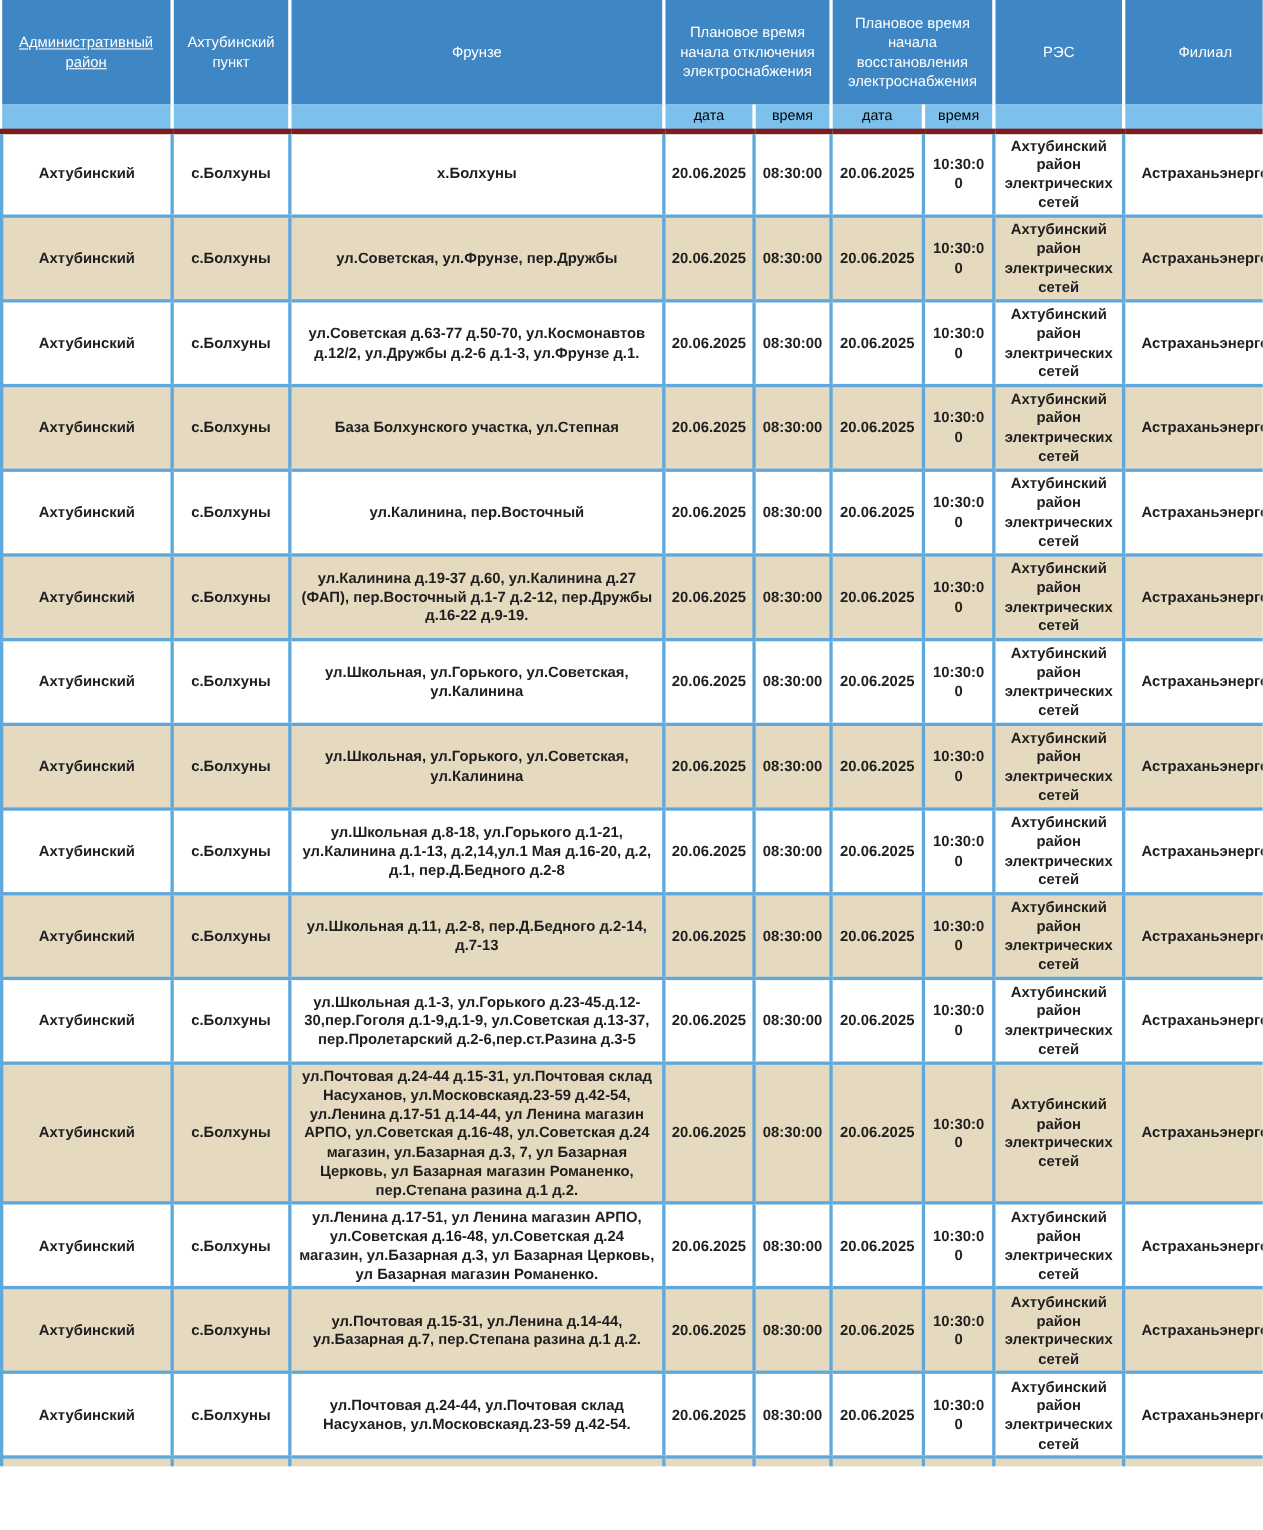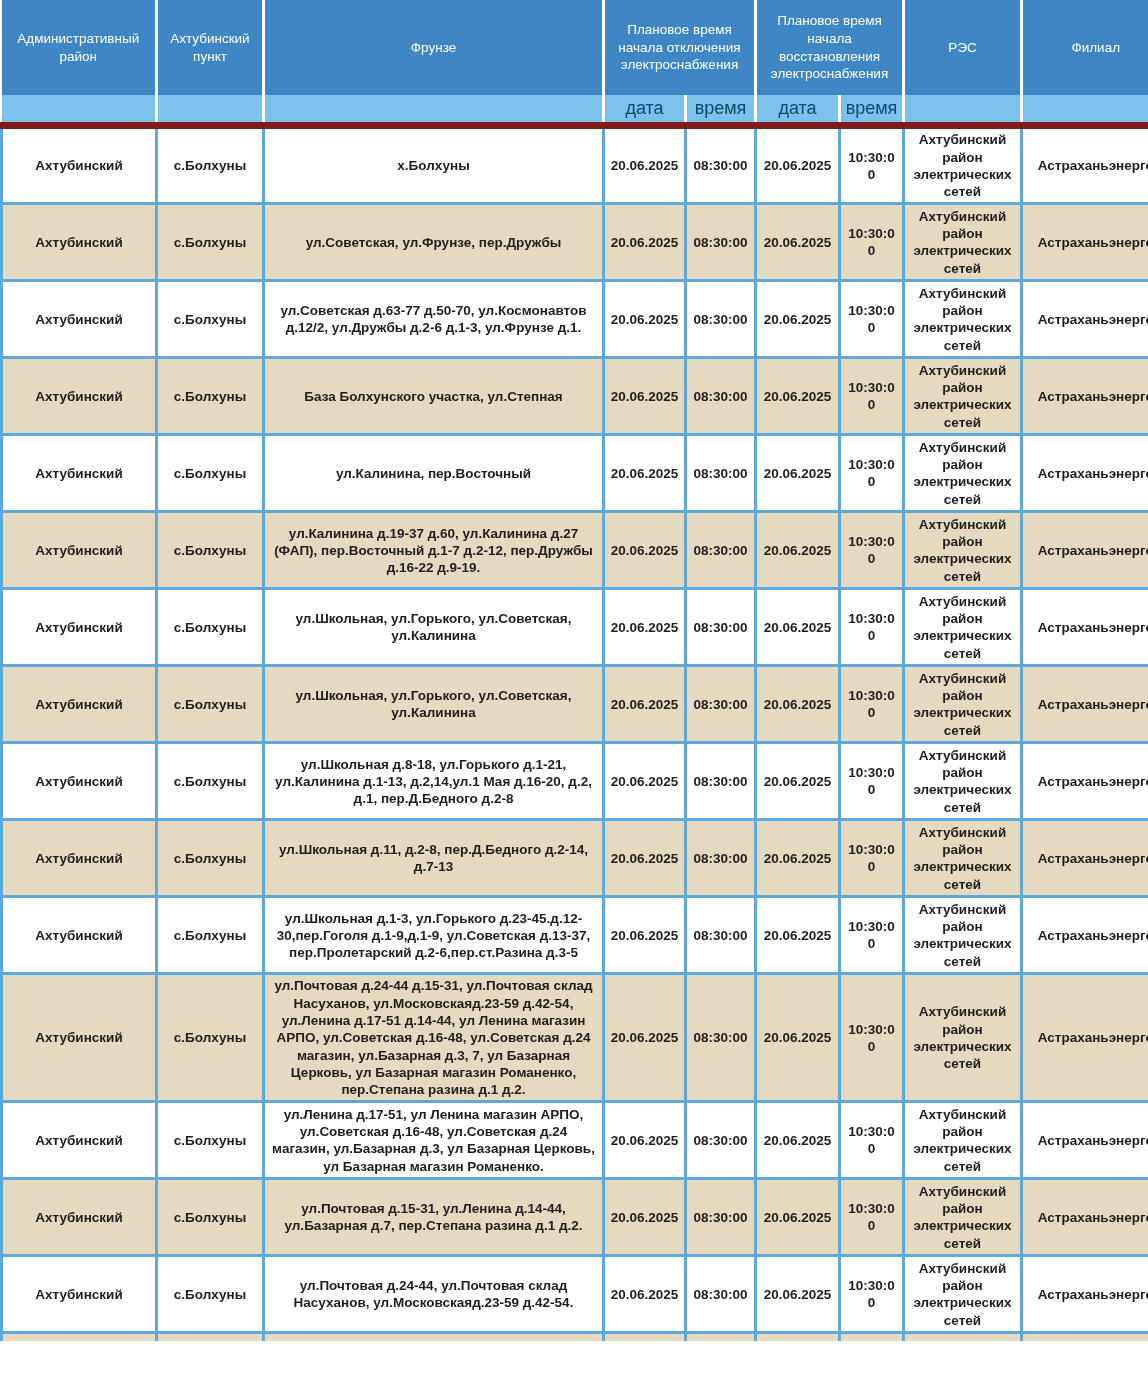--- a/index.html
+++ b/index.html
@@ -29,28 +29,28 @@
     text-align: center;
     padding: 2px 4px;
     box-sizing: border-box;
   }
   tr.head-main th {
     background: #3e86c4;
     color: #ffffff;
     height: 95px;
     border-left: 3px solid #ffffff;
   }
-  tr.head-main th:first-child { border-left: none; }
+  tr.head-main th:first-child { border-left: none; text-decoration: underline; }
   tr.head-sub th {
     background: #7cc0ec;
-    color: #0c4a6e;
+    color: #000000;
     height: 24px;
     border-left: 3px solid #ffffff;
-    border-bottom: 7px solid #7f1d1d;
-    font-size: 18px;
+    border-bottom: 5px solid #7f1d1d;
+    font-size: 13px;
   }
   tr.head-sub th:first-child { border-left: none; }
   
   tbody td {
     background: #ffffff;
     color: #1e1e1e;
     font-size: 13.5px;
     font-weight: 600;
     line-height: 1.28;
     text-align: center;

